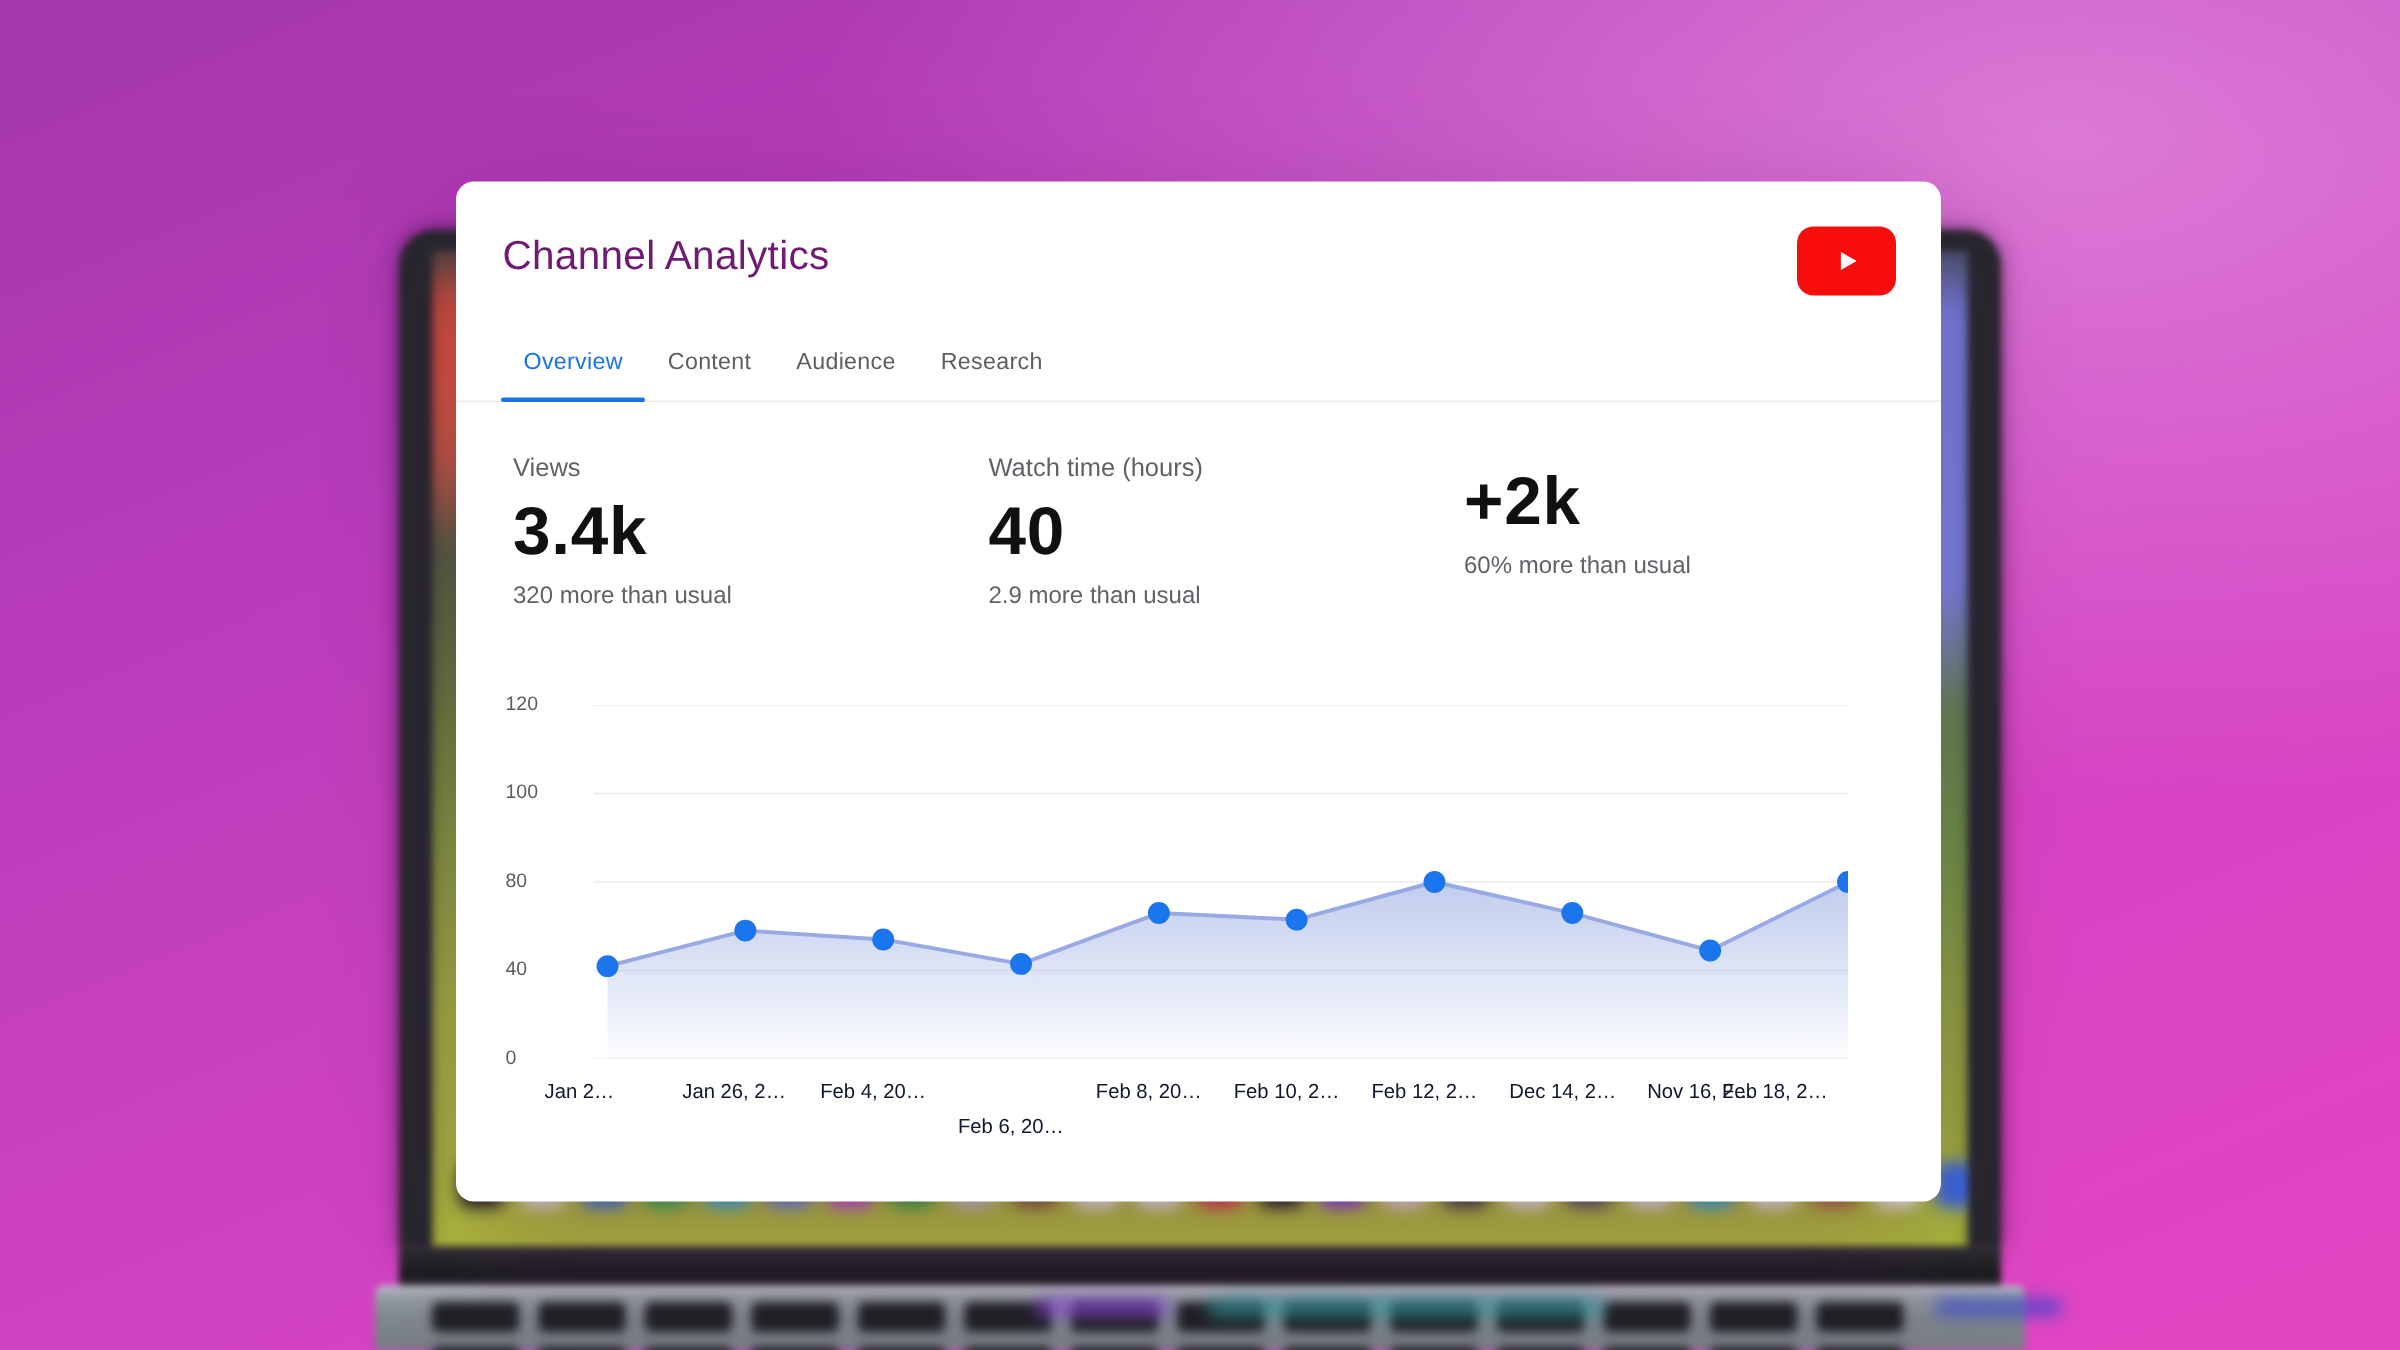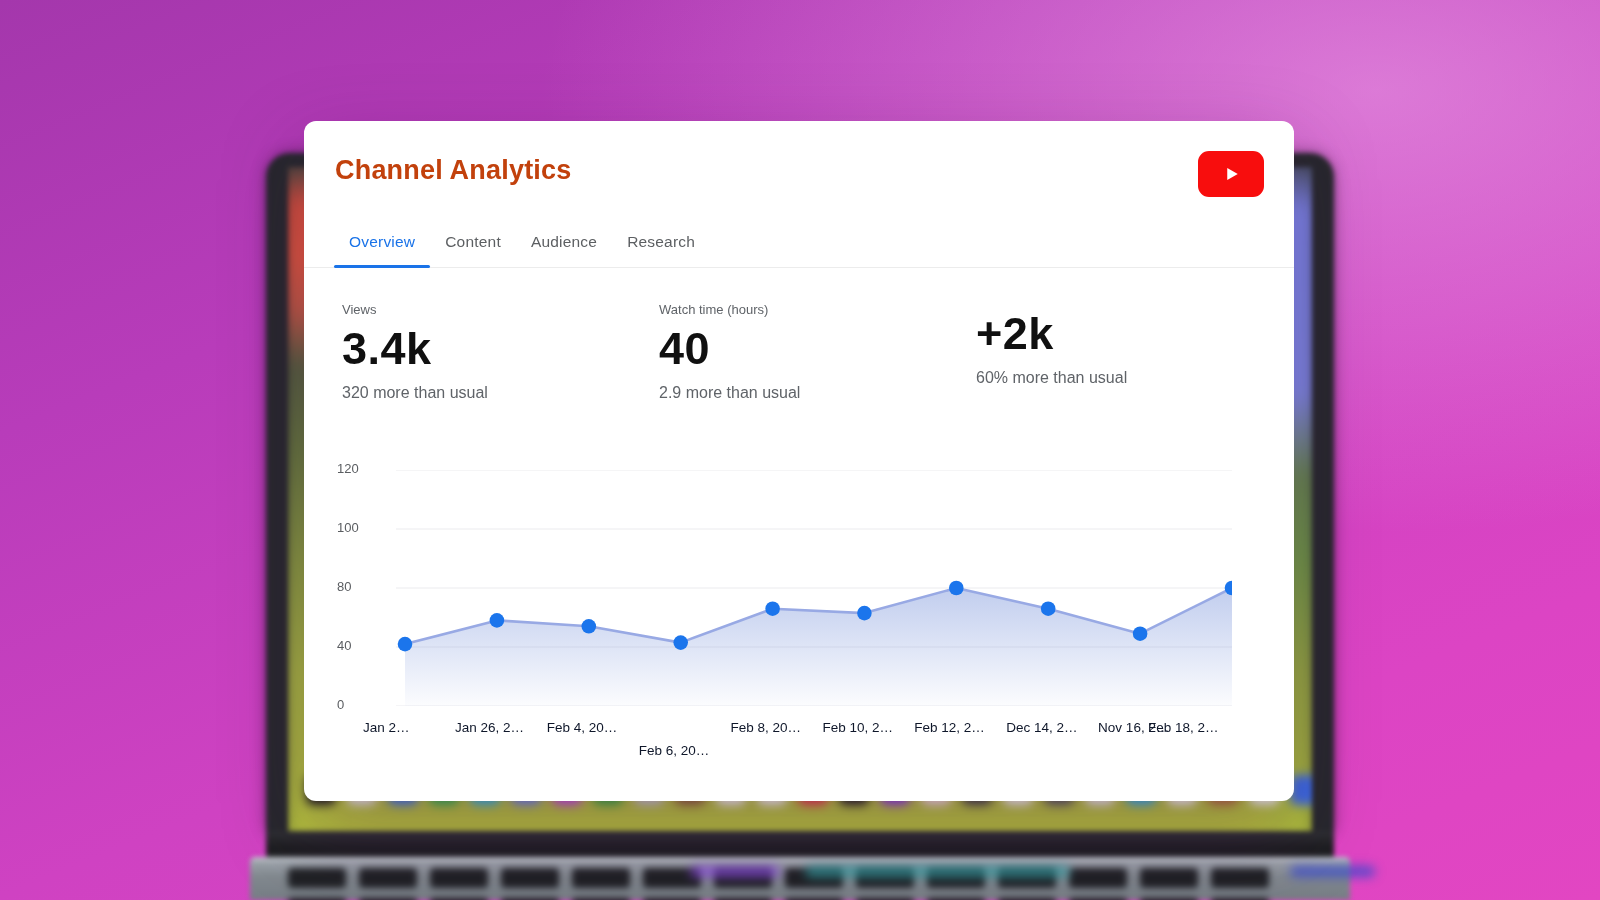--- a/index.html
+++ b/index.html
@@ -30,32 +30,32 @@
   .key{width:58px;height:20px;background:#17181b;border-radius:4px;opacity:.92;flex:0 0 auto;}
   .streak{position:absolute;top:9px;height:11px;border-radius:6px;filter:blur(5px);opacity:.8;}
   .streak.purple{left:440px;width:90px;background:#8a4ae0;}
   .streak.teal{left:555px;width:265px;background:#2f9ea0;}
   .streak.blue{left:1040px;width:85px;background:#3848cc;}
 
   
   .card{position:absolute;left:304px;top:121px;width:990px;height:680px;background:#ffffff;border-radius:12px;
     box-shadow:0 30px 80px rgba(70,15,80,.35);}
   .card-header{display:flex;justify-content:space-between;align-items:flex-start;padding:30px 30px 0 30px;}
-  .page-title{font-size:27px;font-weight:700;color:#c2410c;letter-spacing:.2px;margin:4px 0 0 1px;}
+  .page-title{font-size:27px;font-weight:400;color:#701a75;letter-spacing:.2px;margin:4px 0 0 1px;}
   .yt-logo{width:66px;height:46px;background:#f80d0d;border-radius:11px;display:flex;align-items:center;justify-content:center;}
   .yt-logo svg{display:block;}
 
   .tabs{display:flex;margin-top:24px;padding:0 30px;border-bottom:1px solid #ececec;}
   .tab{padding:12px 15px 16px 15px;font-size:15.5px;color:#5c5f62;position:relative;cursor:pointer;letter-spacing:.2px;text-align:center;}
   .tab.active{color:#1a73e8;font-weight:500;}
   .tab.active::after{content:"";position:absolute;left:0;right:0;bottom:-1px;height:3.5px;background:#1a73e8;border-radius:3px;}
 
   .stats{display:flex;padding-left:38px;margin-top:34px;}
   .stat{width:317px;}
-  .stat-label{font-size:13px;color:#5f6368;}
+  .stat-label{font-size:17px;color:#5f6368;}
   .stat-value{font-size:45px;font-weight:700;color:#101010;margin-top:6px;letter-spacing:.5px;}
   .stat-delta{font-size:16px;color:#5f6368;margin-top:9px;}
 
   .chart-area{position:absolute;left:30px;top:337px;width:930px;height:312px;}
   .chart-svg{position:absolute;left:62px;top:12px;}
   .ylab{position:absolute;left:3px;width:40px;font-size:13px;color:#5a5d61;text-align:left;}
   .xlab{position:absolute;width:84px;font-size:13.5px;color:#0f172a;text-align:left;top:262px;white-space:nowrap;}
 </style>
 </head>
 <body>

